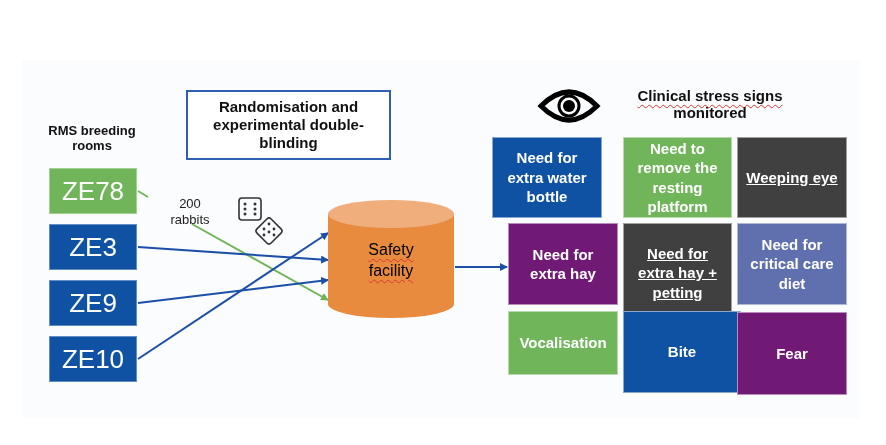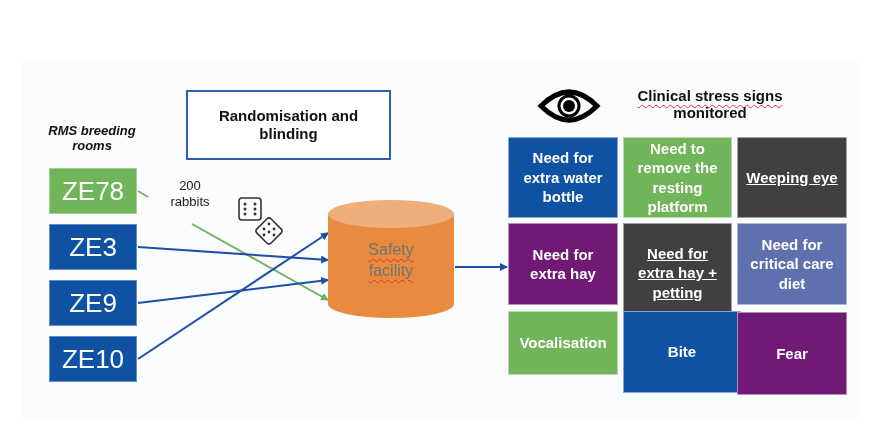--- a/index.html
+++ b/index.html
@@ -8,22 +8,22 @@
   .panel { position:absolute; left:22px; top:60px; width:838px; height:358px; background:#fbfcfe; }
   .abs { position:absolute; }
   .hdr { font-weight:bold; color:#111; text-align:center; line-height:1.15; }
   .room { position:absolute; left:49px; width:88px; height:46px; color:#fff; font-size:26px;
           display:flex; align-items:center; justify-content:center; box-sizing:border-box; border:1px solid rgba(255,255,255,0.35); }
   .green { background:#70b55a; }
   .blue { background:#0f52a3; }
   .rand-box { position:absolute; left:186px; top:90px; width:205px; height:70px; box-sizing:border-box;
               border:2px solid #2f5fb3; background:#fff; display:flex; align-items:center; justify-content:center;
               font-size:15px; font-weight:bold; text-align:center; line-height:1.18; color:#111; }
-  .rabbits { position:absolute; left:150px; top:178px; width:80px; text-align:center; font-size:13px; color:#222; line-height:1.2; }
-  .cyl-text { position:absolute; left:328px; top:240px; width:126px; text-align:center; color:#737373; font-size:16px; line-height:1.3; }
+  .rabbits { position:absolute; left:150px; top:196px; width:80px; text-align:center; font-size:13px; color:#222; line-height:1.2; }
+  .cyl-text { position:absolute; left:328px; top:240px; width:126px; text-align:center; color:#000000; font-size:16px; line-height:1.3; }
   .cyl-text span { text-decoration:underline wavy #d33; text-decoration-thickness:1px; text-underline-offset:3px; }
   .title { position:absolute; left:600px; top:87px; width:220px; font-size:15px; }
   .title .t1 { text-decoration:underline wavy #d33; text-decoration-thickness:1px; text-underline-offset:3px; }
   .tile { position:absolute; box-sizing:border-box; color:#fff; font-weight:bold; font-size:15px; text-align:center;
           line-height:1.3; display:flex; align-items:center; justify-content:center; padding:2px 4px;
           border:1px solid rgba(255,255,255,0.5); }
   .c-blue { background:#0f52a3; }
   .c-green { background:#70b55a; }
   .c-teal { background:#404040;text-decoration:underline; }
   .c-orange { background:#701a75; }
@@ -78,50 +78,51 @@
     </g>
   </g>
 
   <g>
     <path d="M541,106 Q569,78 597,106 Q569,134 541,106 Z" fill="none" stroke="#000" stroke-width="5"></path>
     <circle cx="569" cy="106" r="10" fill="none" stroke="#000" stroke-width="3"></circle>
     <circle cx="569" cy="106" r="6" fill="#000"></circle>
   </g>
 </svg>
 
-<div class="abs hdr" style="left:32px; top:124px; width:120px; font-size:13px;font-style:italic;">RMS breeding rooms</div>
+<div class="abs hdr" style="left:32px; top:124px; width:120px; font-size:13px;">RMS breeding rooms</div>
 
 <div class="room green" style="top:168px;">ZE78</div>
 <div class="room blue" style="top:224px;">ZE3</div>
 <div class="room blue" style="top:280px;">ZE9</div>
 <div class="room blue" style="top:336px;">ZE10</div>
 
 <div class="rabbits">
   <div>200</div>
   <div>rabbits</div>
 </div>
 
 <div class="rand-box">
   <div>
     <div>Randomisation and</div>
+    <div>experimental double-</div>
     <div>blinding</div>
   </div>
 </div>
 
 <div class="cyl-text">
   <div><span>Safety</span></div>
   <div><span>facility</span></div>
 </div>
 
 <div class="title hdr">
   <div class="t1">Clinical stress signs</div>
   <div>monitored</div>
 </div>
 
-<div class="tile c-blue" style="left:508px; top:137px; width:110px; height:81px;">Need for extra water bottle</div>
+<div class="tile c-blue" style="left:492px; top:137px; width:110px; height:81px;">Need for extra water bottle</div>
 <div class="tile c-green" style="left:623px; top:137px; width:109px; height:81px;">Need to remove the resting platform</div>
 <div class="tile c-teal" style="left:737px; top:137px; width:110px; height:81px;">Weeping eye</div>
 <div class="tile c-orange" style="left:508px; top:223px; width:110px; height:82px;">Need for extra hay</div>
 <div class="tile c-teal" style="left:623px; top:223px; width:109px; height:100px;">Need for extra hay + petting</div>
 <div class="tile c-purple" style="left:737px; top:223px; width:110px; height:82px;">Need for critical care diet</div>
 <div class="tile c-green" style="left:508px; top:311px; width:110px; height:64px;">Vocalisation</div>
 <div class="tile c-blue" style="left:623px; top:311px; width:118px; height:82px;">Bite</div>
 <div class="tile c-orange" style="left:737px; top:312px; width:110px; height:83px;">Fear</div>
 
 </body></html>

